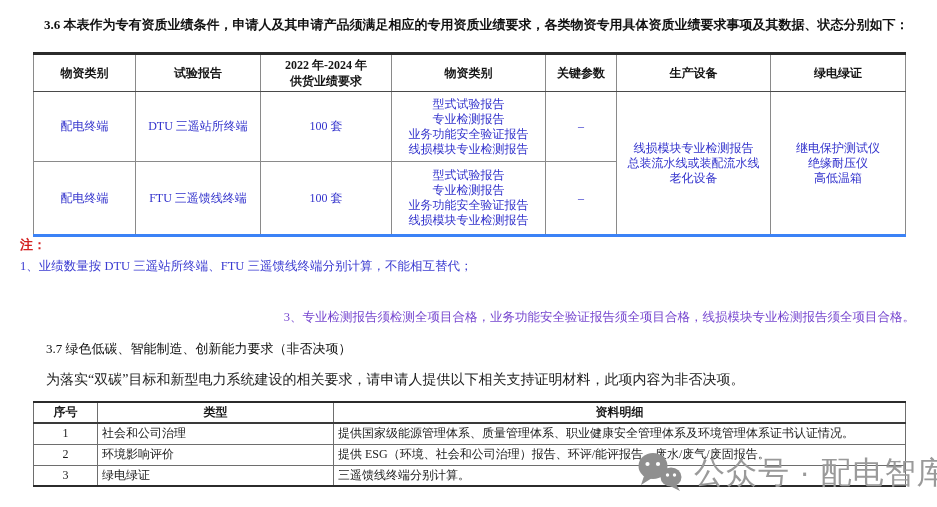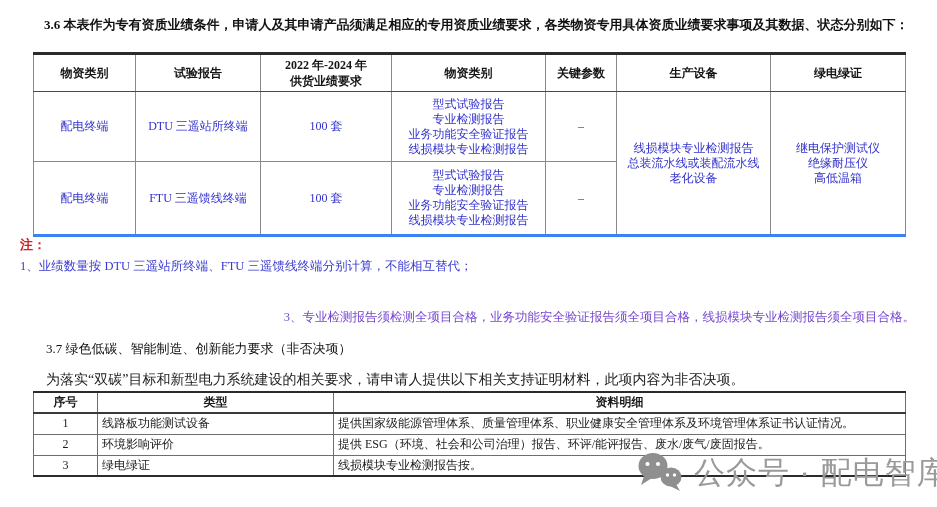--- a/index.html
+++ b/index.html
@@ -50,21 +50,21 @@
   .h37{
     position:absolute;left:46px;top:340px;width:860px;
     font-size:13px;font-weight:normal;color:#111;
   }
   .p37{
     position:absolute;left:46px;top:371px;width:870px;
     font-size:14px;color:#1c1c1c;
   }
   
   table.t2{
-    position:absolute;left:33px;top:391px;width:872px;
+    position:absolute;left:33px;top:401px;width:872px;
     border-collapse:collapse;table-layout:fixed;
     border-top:2.5px solid #2b2b2b;border-bottom:2.5px solid #2b2b2b;
   }
   table.t2 th,table.t2 td{
     border:1px solid #6e6e6e;
     font-size:12px;color:#1a1a1a;
     padding:1px 4px;vertical-align:middle;overflow:hidden;
   }
   table.t2 th{font-weight:bold;text-align:center;border-bottom:2px solid #3a3a3a;}
   tr.t2-head{height:20px;}
@@ -153,32 +153,32 @@
         <col style="width:572px">
     </colgroup>
     <tbody>
       <tr class="t2-head">
         <th>序号</th>
         <th>类型</th>
         <th>资料明细</th>
       </tr>
       <tr class="t2-row">
         <td class="c-idx">1</td>
-        <td class="c-type">线路板功能测试设备</td>
+        <td class="c-type">社会和公司治理</td>
         <td class="c-detail">提供国家级能源管理体系、质量管理体系、职业健康安全管理体系及环境管理体系证书认证情况。</td>
       </tr>
       <tr class="t2-row">
         <td class="c-idx">2</td>
         <td class="c-type">环境影响评价</td>
         <td class="c-detail">提供 ESG（环境、社会和公司治理）报告、环评/能评报告、废水/废气/废固报告。</td>
       </tr>
       <tr class="t2-row">
         <td class="c-idx">3</td>
         <td class="c-type">绿电绿证</td>
-        <td class="c-detail">线损模块专业检测报告按。</td>
+        <td class="c-detail">三遥馈线终端分别计算。</td>
       </tr>
     </tbody>
   </table>
 
   <div class="watermark">
     <span style="display:inline-block;width:48px;height:42px;">
       <svg width="48" height="42" viewBox="0 0 48 42">
         <ellipse cx="17" cy="14" rx="14.5" ry="13" fill="#8f8f8f"></ellipse>
         <polygon points="8,24 5,33 16,26" fill="#8f8f8f"></polygon>
         <circle cx="11.5" cy="12" r="2.1" fill="#ffffff"></circle>

